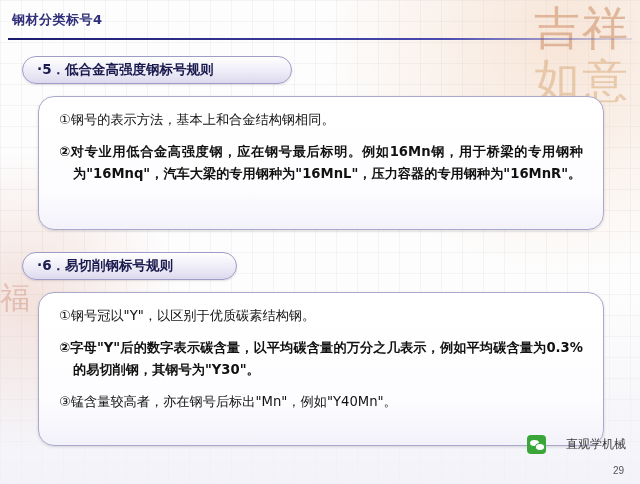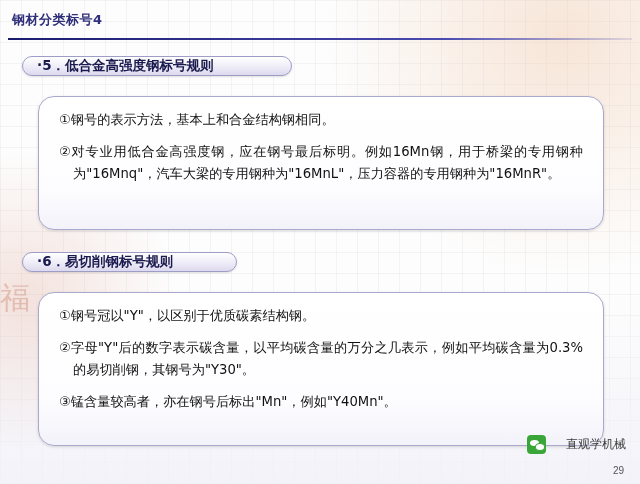--- a/index.html
+++ b/index.html
@@ -92,21 +92,21 @@
     position: absolute;
     left: 8px;
     top: 30px;
     width: 624px;
     height: 2px;
     background: linear-gradient(to right, #1b1b6e 0%, #4a4ab0 70%, rgba(90,90,180,0.15) 100%);
   }
   
   .section-head {
     position: absolute;
-    height: 20px;
+    height: 28px;
     border: 1px solid #9d9dc8;
     border-radius: 14px;
     background: linear-gradient(to bottom, #ffffff 0%, #eceaf6 60%, #ddd9ee 100%);
     box-shadow: 0 1px 2px rgba(0,0,0,0.12);
     display: flex;
     align-items: center;
     padding: 0 16px 0 14px;
     box-sizing: border-box;
   }
   .section-head .st {
@@ -140,20 +140,21 @@
     text-indent: 0;
   }
   .para:last-child { margin-bottom: 0; }
   .hang {
     padding-left: 14px;
     text-indent: -14px;
   }
   .hang2 {
     padding-left: 14px;
     text-indent: -14px;
+    font-weight: bold;
   }
   
   .footer-logo {
     position: absolute;
     right: 14px;
     bottom: 30px;
     display: flex;
     align-items: center;
     gap: 20px;
   }
@@ -201,20 +202,24 @@
   }
 </style>
 </head>
 <body>
 
 <div class="slide">
 
   <div class="bg-grid"></div>
   <div class="bg-wash"></div>
 
+  <div class="deco-calli">
+    <div class="row1">吉祥</div>
+    <div class="row2">如意</div>
+  </div>
 
   <div class="deco-left">福</div>
 
   <div class="title-bar">
     <div class="title-text">钢材分类标号4</div>
     <div class="title-rule"></div>
   </div>
 
   <div class="section-head sec1">
     <span class="st">·5．低合金高强度钢标号规则</span>

